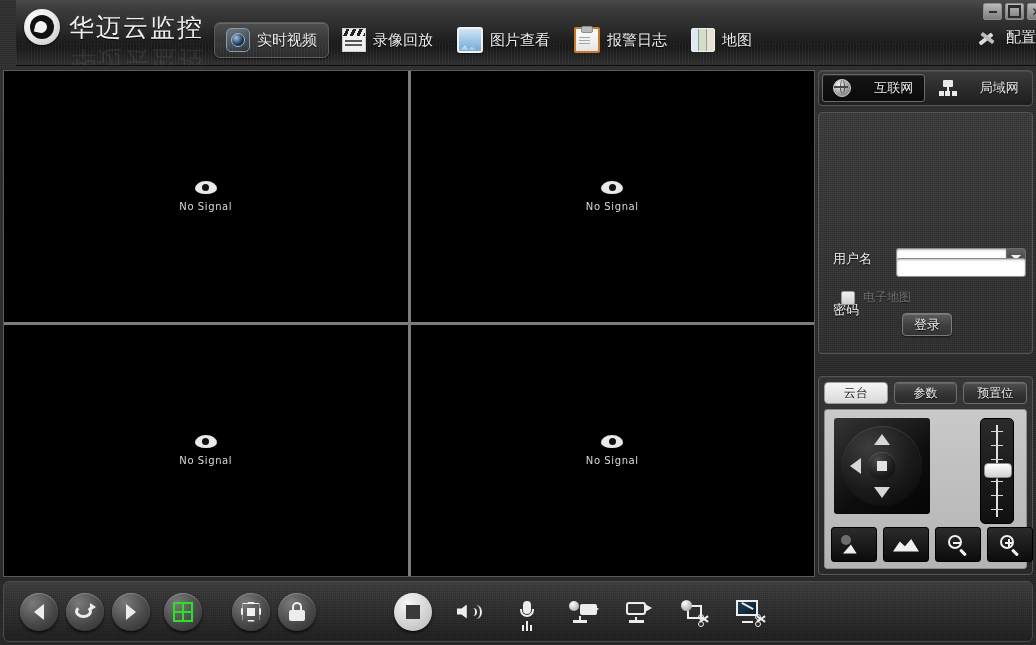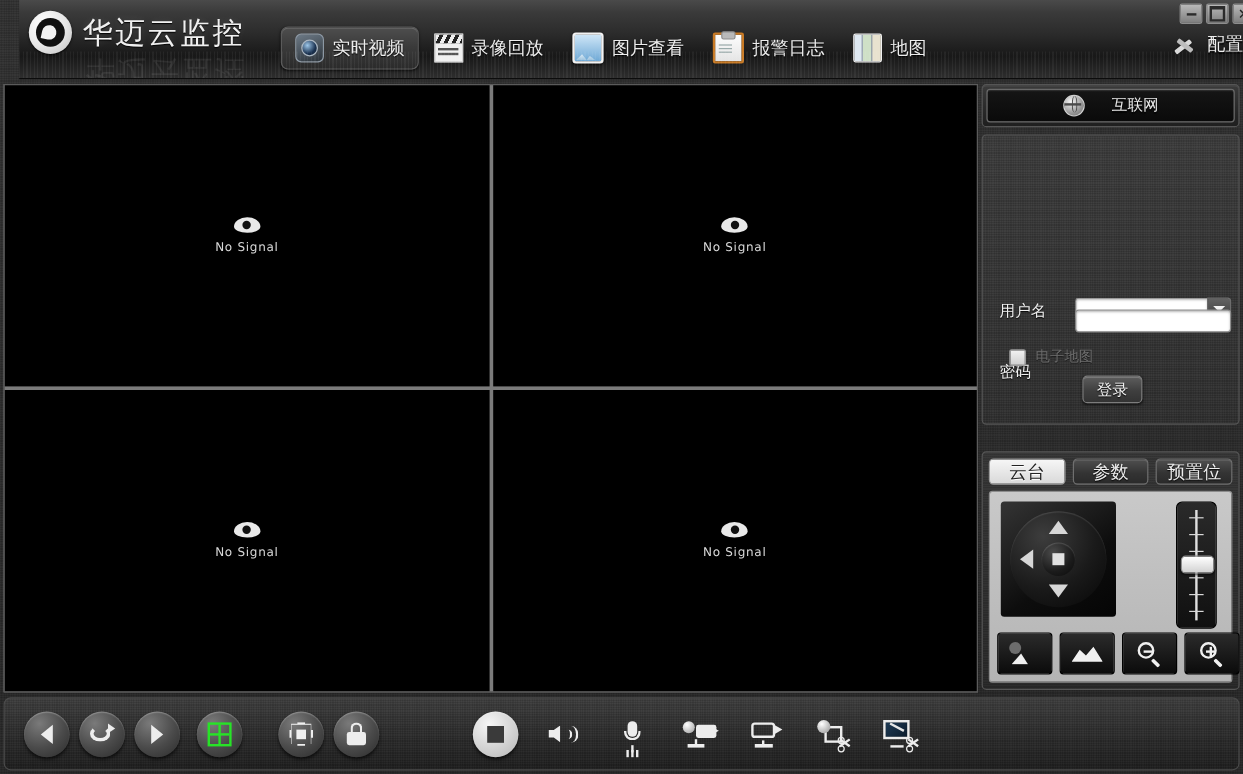--- a/index.html
+++ b/index.html
@@ -50,21 +50,21 @@
   .logo-text{
     font-size:25px;color:#f0f0f0;letter-spacing:2px;
     text-shadow:0 1px 1px #000,0 0 6px rgba(255,255,255,.12);
     font-family:"DejaVu Sans","Liberation Sans",sans-serif;
   }
   .logo-reflect{
     position:absolute;left:55px;top:44px;font-size:25px;letter-spacing:2px;
     color:rgba(255,255,255,.07);transform:scaleY(-1);pointer-events:none;
   }
 
-  .nav{position:absolute;left:198px;top:22px;display:flex;align-items:flex-start;margin-left:20px;}
+  .nav{position:absolute;left:198px;top:22px;display:flex;align-items:flex-start;}
   .nav-item{
     display:flex;align-items:center;gap:7px;height:36px;padding:0 11px;margin-right:2px;
     border-radius:6px;cursor:default;box-sizing:border-box;
   }
   .nav-item.active{
     background:linear-gradient(180deg,#4e4e4e,#3a3a3a 48%,#2b2b2b);
     border:1px solid #5a5a5a;
     box-shadow:inset 0 1px 0 rgba(255,255,255,.15),0 1px 2px rgba(0,0,0,.6);
   }
   .nav-label{font-size:15px;color:#ededed;text-shadow:0 1px 1px #000;white-space:nowrap;}
@@ -212,21 +212,21 @@
     position:absolute;left:0;top:306px;width:215px;height:199px;box-sizing:border-box;
     border:1px solid #565656;border-radius:4px;
     background:
       repeating-linear-gradient(0deg,rgba(255,255,255,.02) 0 1px,rgba(0,0,0,.05) 1px 2px),
       linear-gradient(180deg,#353535,#282828);
     padding:5px;
   }
   .ptztabs{display:flex;gap:6px;height:22px;}
   .ptztab{
     flex:1;border-radius:4px;box-sizing:border-box;display:flex;align-items:center;justify-content:center;
-    font-size:15px;border:1px solid #6f6f6f;
+    font-size:12px;border:1px solid #6f6f6f;
     background:linear-gradient(180deg,#4f4f4f,#343434 55%,#2a2a2a);
     color:#ededed;text-shadow:0 1px 1px #000;
     box-shadow:inset 0 1px 0 rgba(255,255,255,.12);
   }
   .ptztab.on{
     background:linear-gradient(180deg,#f6f6f6,#d9d9d9);
     color:#232323;text-shadow:0 1px 0 #fff;border:1px solid #9c9c9c;
   }
   .ptzbody{
     margin-top:5px;height:160px;border-radius:3px;box-sizing:border-box;
@@ -453,20 +453,26 @@
     </div>
   </div>
 
   <div class="right">
 
     <div class="netbar">
       <div class="nettab on">
         <span class="ic-globe"></span>
         <span>互联网</span>
       </div>
+      <div class="nettab">
+        <span class="ic-lan">
+            <i></i>
+          </span>
+        <span>局域网</span>
+      </div>
     </div>
 
     <div class="loginbox">
 
       <div class="formrow" style="left:14px;top:112px;">
         <span class="lbl">用户名</span>
       </div>
       <div class="formrow combo" style="left:77px;top:110px;">
         <input class="tbox" type="text" value="" placeholder="" style="">
         <span class="cbtn">

